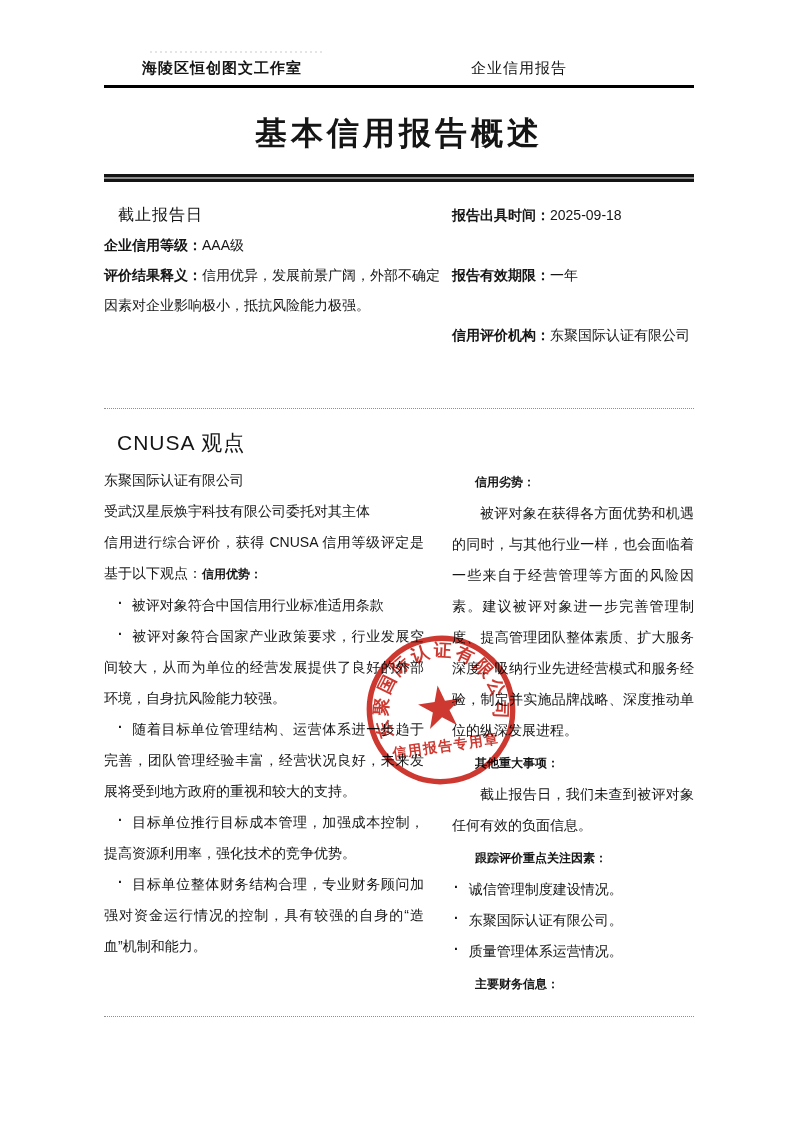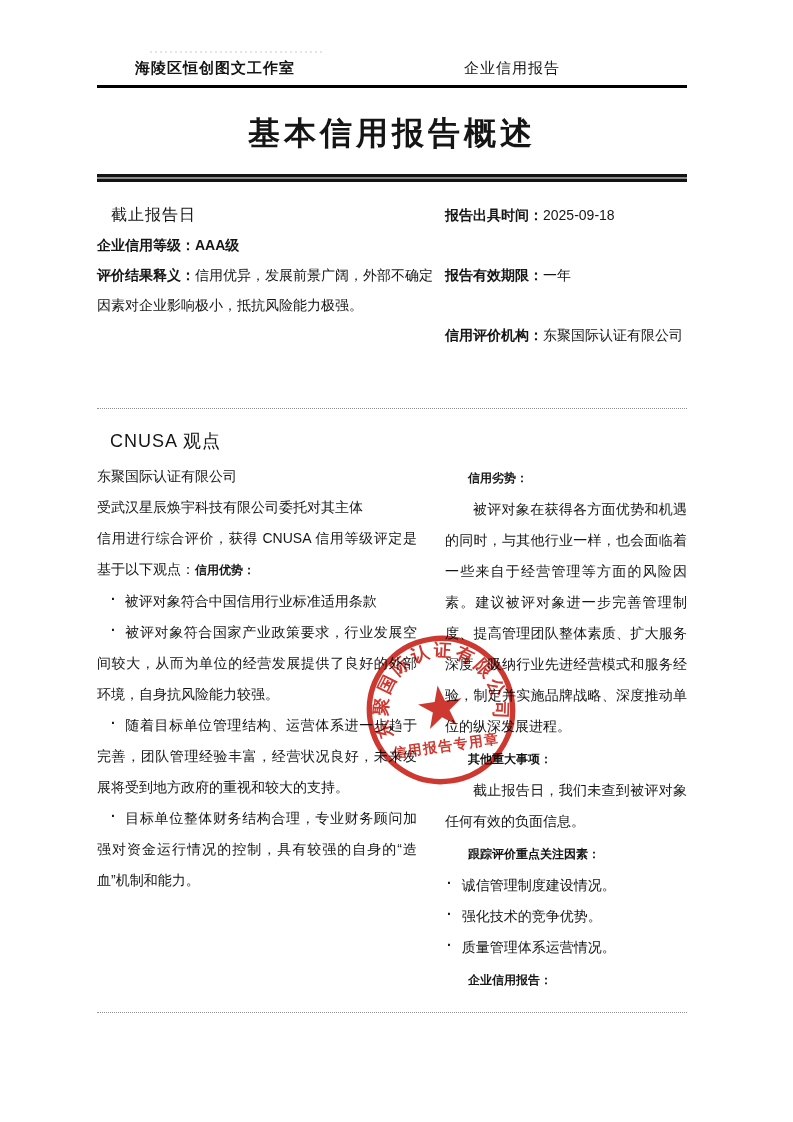--- a/index.html
+++ b/index.html
@@ -1,44 +1,44 @@
 <!DOCTYPE html>
 <html><head>
 <meta charset="utf-8">
 <style>
   * { margin:0; padding:0; box-sizing:border-box; }
   body { background:#ffffff; font-family:"Liberation Sans","DejaVu Sans",sans-serif; color:#151515; }
   .page { position:relative; width:793px; height:1122px; margin:0 auto; background:#ffffff; overflow:hidden; }
-  .content { position:absolute; left:97px; top:0; width:590px; }
+  .content { position:absolute; left:104px; top:0; width:590px; }
 
   .scan-artifact { position:absolute; left:150px; top:51px; width:175px; height:2px; opacity:.28;
     background:repeating-linear-gradient(to right,#9aa0a6 0 2px,transparent 2px 5px); }
 
   .page-header { display:flex; justify-content:space-between; align-items:flex-end; margin-top:59px; font-size:15px; }
   .hdr-left { font-weight:700; margin-left:38px; letter-spacing:1px; }
   .hdr-right { font-weight:400; margin-right:127px; letter-spacing:1px; }
   .rule-double { margin-top:7px; height:3px; border-top:2.5px solid #000; border-bottom:1px solid #000; }
 
   .report-title { margin-top:24px; text-align:center; font-size:32px; font-weight:700; letter-spacing:4px; }
   .rule-thick { margin-top:18px; height:8px;
     background:linear-gradient(to bottom,#141414 0,#141414 3px,#8c8c8c 3px,#8c8c8c 5px,#141414 5px,#141414 8px); }
 
   .eval-grid { display:grid; grid-template-columns:348px 242px; margin-top:18px; }
   .eval-left, .eval-right { font-size:14px; }
   .sec-head { font-size:16px; padding-left:14px; line-height:30px; letter-spacing:1px; }
   .eval-row { line-height:30px; }
   .eval-right .eval-row { margin-bottom:30px; }
   .lbl { font-weight:700; }
-  .val-strong { font-weight:700; }
+  .val-strong { font-weight:400; }
 
   .dotted { border-bottom:1.5px dotted #8f8f8f; }
   .dotted-top { margin-top:28px; }
   .dotted-bottom { margin-top:16px; }
 
-  .cnusa-head { margin-top:20px; font-size:18px; padding-left:13px; letter-spacing:1px; }
+  .cnusa-head { margin-top:20px; font-size:21px; padding-left:13px; letter-spacing:1px; }
   .cols { display:grid; grid-template-columns:320px 242px; column-gap:28px; margin-top:8px; font-size:14px; }
   .col p { line-height:31px; text-align:justify; }
   .line { line-height:31px; }
   .subhead { font-weight:700; font-size:12px; }
   .col-right .subhead { line-height:31px; text-indent:23px; margin-top:2px; }
   .indent { text-indent:28px; }
   .bullet { line-height:31px; text-align:justify; text-indent:14px; }
   .bullet .marker { display:inline-block; text-indent:0; font-weight:700; margin-right:9px; transform:translateY(-2px); }
   .col-right .bullet { text-indent:2px; }
   .col-right .bullet .marker { margin-right:10px; }
@@ -93,37 +93,38 @@
     <div class="cols">
       <div class="col col-left">
         <div class="line">东聚国际认证有限公司</div>
         <div class="line">受武汉星辰焕宇科技有限公司委托对其主体</div>
         <p><span>信用进行综合评价，获得 CNUSA 信用等级评定是基于以下观点：</span><span class="subhead">信用优势：</span></p>
         <div>
 
         <p class="bullet"><span class="marker">·</span><span>被评对象符合中国信用行业标准适用条款</span></p>
             <p class="bullet"><span class="marker">·</span><span>被评对象符合国家产业政策要求，行业发展空间较大，从而为单位的经营发展提供了良好的外部环境，自身抗风险能力较强。</span></p>
             <p class="bullet"><span class="marker">·</span><span>随着目标单位管理结构、运营体系进一步趋于完善，团队管理经验丰富，经营状况良好，未来发展将受到地方政府的重视和较大的支持。</span></p>
+            <p class="bullet"><span class="marker">·</span><span>目标单位推行目标成本管理，加强成本控制，提高资源利用率，强化技术的竞争优势。</span></p>
             <p class="bullet"><span class="marker">·</span><span>目标单位整体财务结构合理，专业财务顾问加强对资金运行情况的控制，具有较强的自身的“造血”机制和能力。</span></p>
           </div>
       </div>
 
       <div class="col col-right">
         <div class="subhead">信用劣势：</div>
         <p class="indent">被评对象在获得各方面优势和机遇的同时，与其他行业一样，也会面临着一些来自于经营管理等方面的风险因素。建议被评对象进一步完善管理制度、提高管理团队整体素质、扩大服务深度、吸纳行业先进经营模式和服务经验，制定并实施品牌战略、深度推动单位的纵深发展进程。</p>
         <div class="subhead">其他重大事项：</div>
         <p class="indent">截止报告日，我们未查到被评对象任何有效的负面信息。</p>
         <div class="subhead">跟踪评价重点关注因素：</div>
         <div>
 
         <p class="bullet"><span class="marker">·</span><span>诚信管理制度建设情况。</span></p>
-            <p class="bullet"><span class="marker">·</span><span>强化技术的竞争优势。</span></p>
+            <p class="bullet"><span class="marker">·</span><span>东聚国际认证有限公司。</span></p>
             <p class="bullet"><span class="marker">·</span><span>质量管理体系运营情况。</span></p>
           </div>
-        <div class="subhead">企业信用报告：</div>
+        <div class="subhead">主要财务信息：</div>
       </div>
     </div>
 
     <div class="dotted dotted-bottom"></div>
   </div>
 
   <svg class="seal" viewBox="0 0 200 200" xmlns="http://www.w3.org/2000/svg">
     <defs>
       <path id="seal-arc" d="M 34.2 123.9 A 70 70 0 1 1 165.8 123.9" fill="none"></path>
     </defs>

